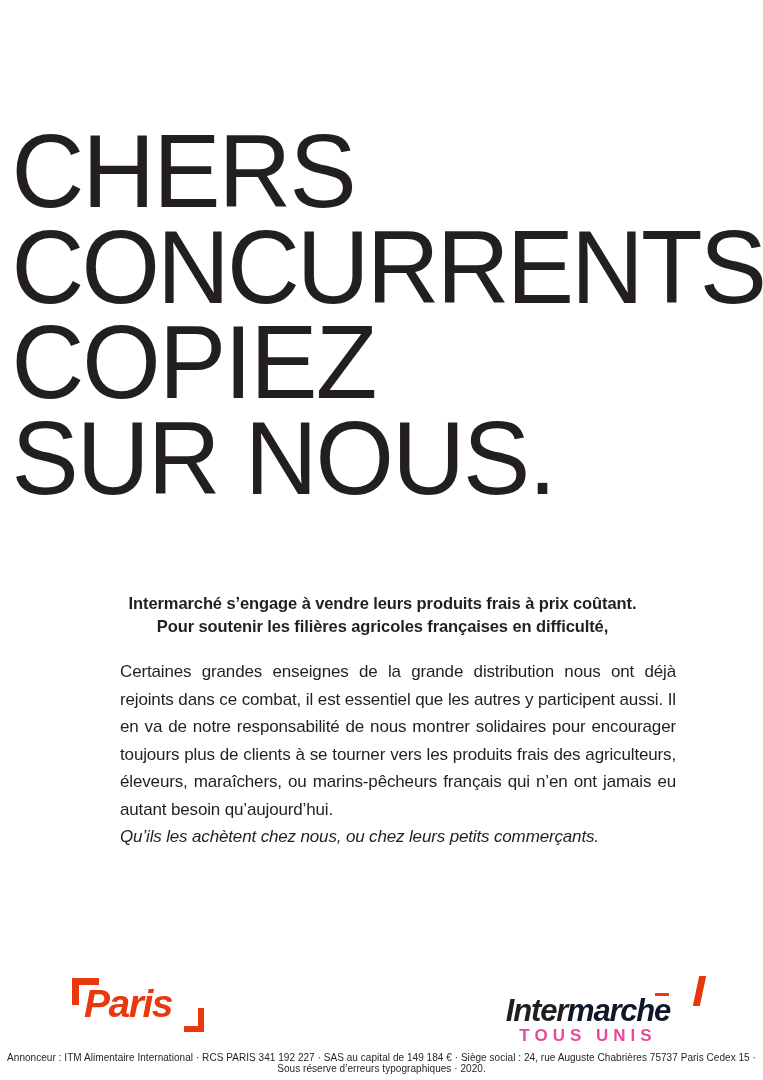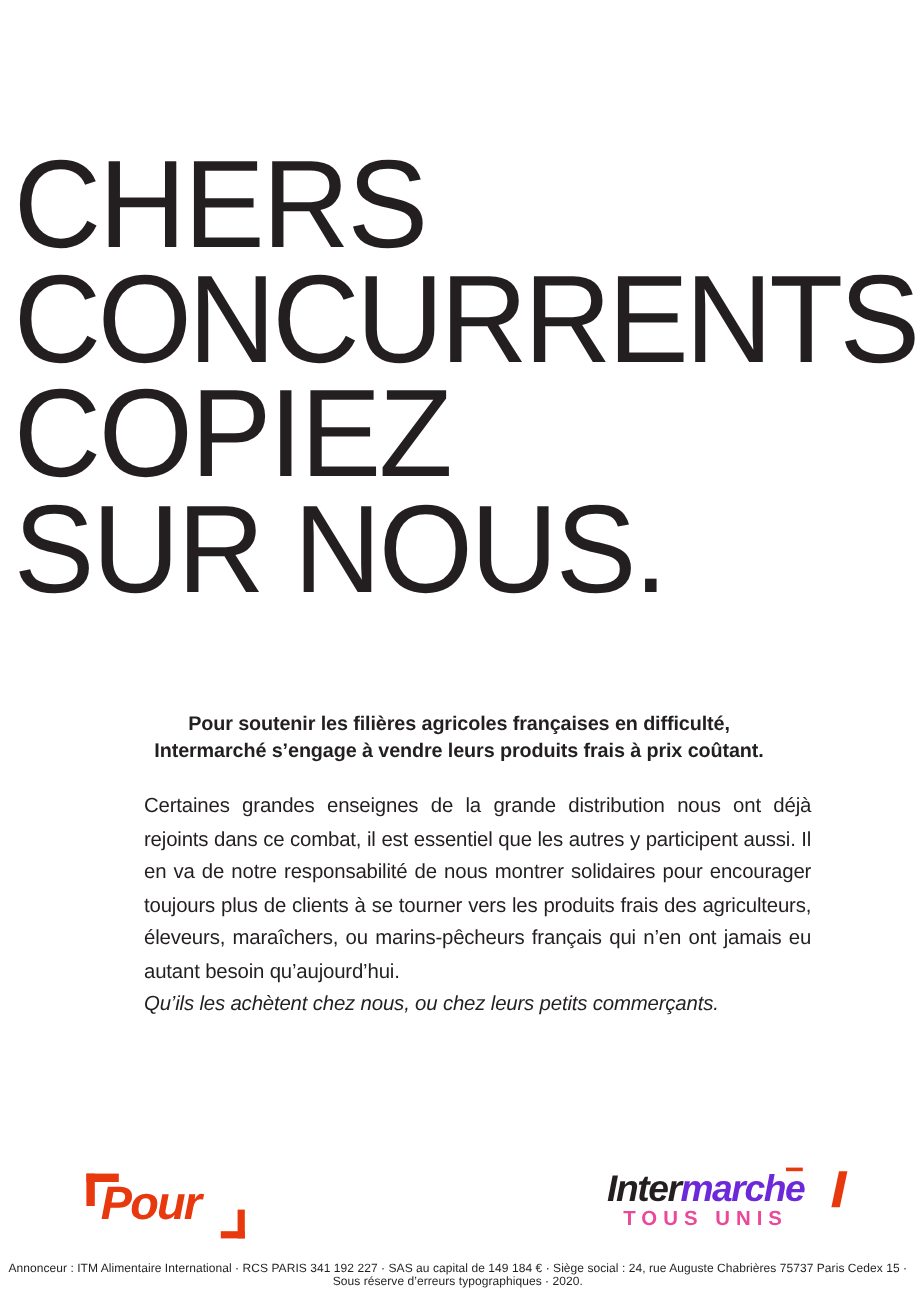--- a/index.html
+++ b/index.html
@@ -125,21 +125,21 @@
   }
   .inter-logo .inter-word {
     font-size: 31px;
     font-weight: bold;
     font-style: italic;
     letter-spacing: -1.2px;
     line-height: 1;
     color: #231f20;
     white-space: nowrap;
   }
-  .inter-logo .inter-word .red { color: #6d28d9; }
+  .inter-logo .inter-word .red { color: #0f172a; margin-top: 20px; }
   .inter-logo .macron {
     display: inline-block;
     position: relative;
   }
   .inter-logo .macron::after {
     content: "";
     position: absolute;
     left: 8%;
     right: 10%;
     top: -2px;
@@ -181,32 +181,32 @@
 <div class="page">
 
   <div class="headline">
     <span class="line l1">CHERS</span>
     <span class="line l2">CONCURRENTS,</span>
     <span class="line l3">COPIEZ</span>
     <span class="line l4">SUR NOUS.</span>
   </div>
 
   <div class="subhead">
+    <span class="sl">Intermarché s’engage à vendre leurs produits frais à prix coûtant.</span>
     <span class="sl">Pour soutenir les filières agricoles françaises en difficulté,</span>
-    <span class="sl">Intermarché s’engage à vendre leurs produits frais à prix coûtant.</span>
   </div>
 
   <div class="bodycopy">
     <p>Certaines grandes enseignes de la grande distribution nous ont déjà rejoints dans ce combat, il est essentiel que les autres y participent aussi. Il en va de notre responsabilité de nous montrer solidaires pour encourager toujours plus de clients à se tourner vers les produits frais des agriculteurs, éleveurs, maraîchers, ou marins-pêcheurs français qui n’en ont jamais eu autant besoin qu’aujourd’hui.</p>
     <p class="lastline">Qu’ils les achètent chez nous, ou chez leurs petits commerçants.</p>
   </div>
 
   <div class="netto-logo">
     <span class="corner-tl"></span>
-    <span class="netto-word">Pour</span>
+    <span class="netto-word">Paris</span>
     <span class="corner-br"></span>
   </div>
 
   <div class="inter-logo">
     <div class="inter-word"><span>Inter</span><span class="red">march</span><span class="red macron">e</span><span class="redbar"></span></div>
     <div class="tous-unis">TOUS UNIS</div>
   </div>
 
   <div class="legal">Annonceur : ITM Alimentaire International · RCS PARIS 341 192 227 · SAS au capital de 149 184 € · Siège social : 24, rue Auguste Chabrières 75737 Paris Cedex 15 · Sous réserve d’erreurs typographiques · 2020.</div>
 

